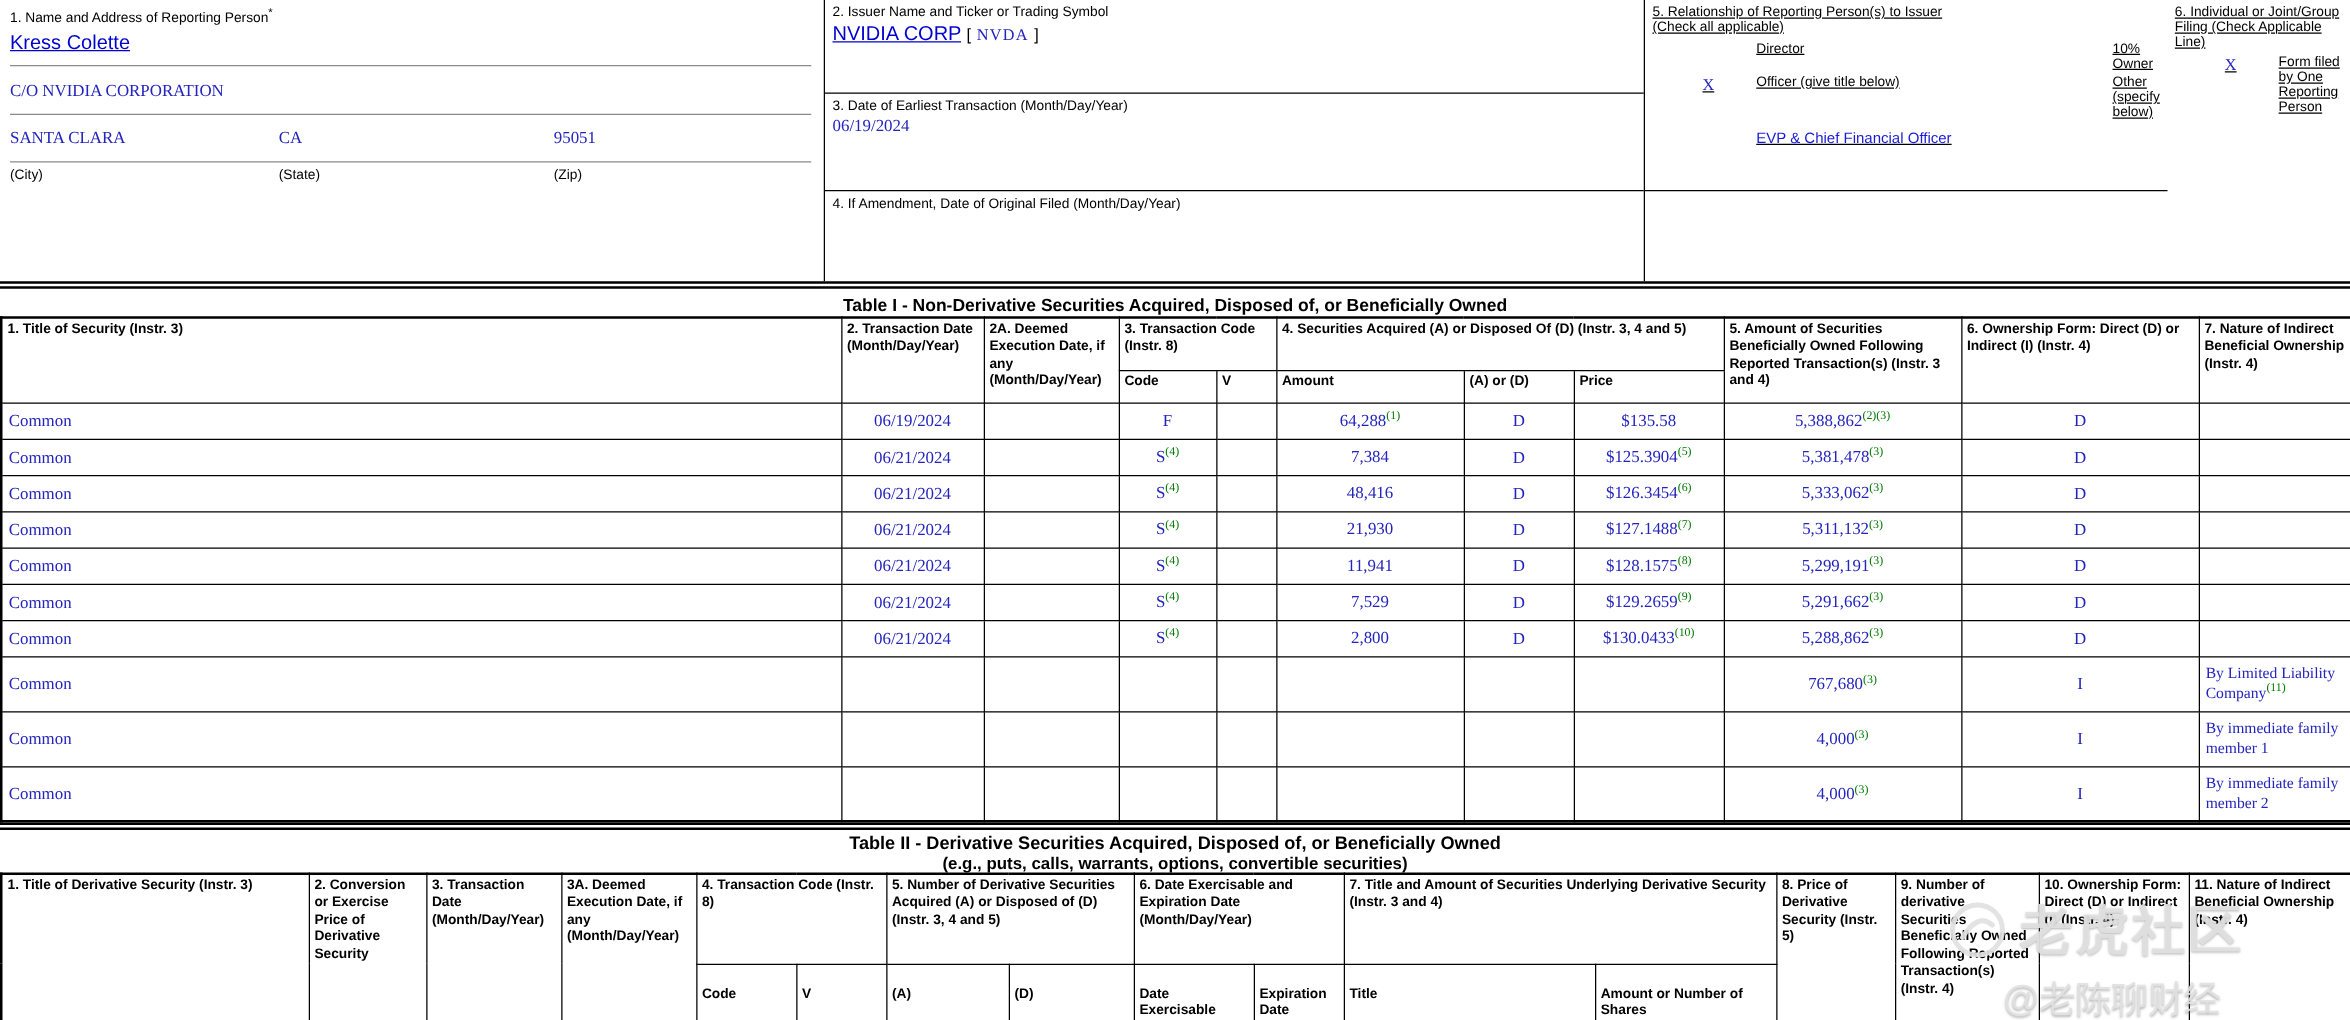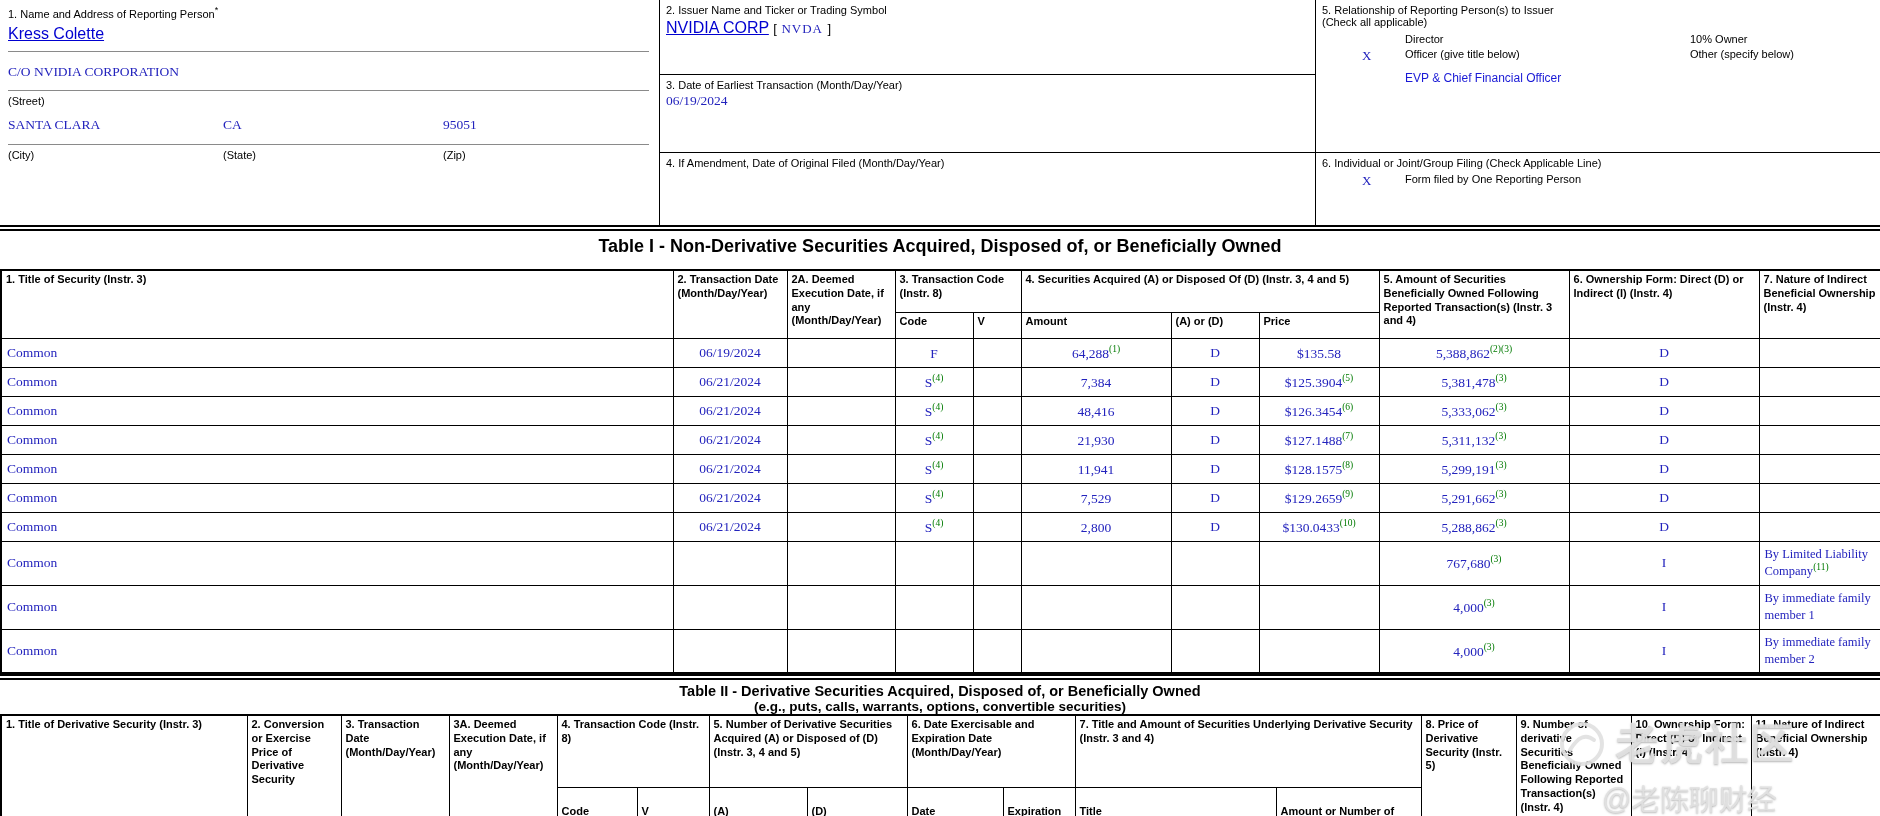--- a/index.html
+++ b/index.html
@@ -3,21 +3,21 @@
 <meta charset="utf-8">
 <style>
   * { box-sizing: border-box; margin: 0; padding: 0; }
   html, body { width: 1880px; height: 816px; overflow: hidden; background: #fff; }
   body { font-family: "Liberation Sans", sans-serif; font-size: 11px; color: #000; position: relative; }
 
   
   .top { height: 225px; display: grid; grid-template-columns: 659px 657px 564px; }
   .col-left { padding: 0 10px 0 8px; }
   .col-mid { border-left: 1px solid #000; border-right: 1px solid #000; display: flex; flex-direction: column; }
-  .col-right { display: flex; flex-direction: column; }
+  .col-right { display: flex; flex-direction: row; text-decoration: underline; }
 
   .p1-label { padding-top: 5px; }
   .sup-star { font-size: 9px; vertical-align: super; }
   a.doclink { color: #0000d0; text-decoration: underline; }
   .name-link { display: inline-block; font-size: 16px; margin: 5px 0 8px 0; }
   .rule { border-top: 1px solid #8a8a8a; }
   .grid3 { display: grid; grid-template-columns: 215px 220px auto; }
   .serif-data { font-family: "Liberation Serif", "DejaVu Serif", serif; font-size: 13.5px; color: #2323bd; }
   .addr { margin-top: 10px; line-height: 1.45; }
 
@@ -31,21 +31,21 @@
   .ticker-brk { font-size: 13px; color: #000; }
   .ticker { font-family: "Liberation Serif", serif; font-size: 13px; color: #2323bd; letter-spacing: 1px; }
   .chk-grid { display: grid; grid-template-columns: 40px 43px 285px auto; margin-top: 3px; }
   .chk-grid2 { display: grid; grid-template-columns: 40px 43px auto; margin-top: 3px; }
   .xmark { font-family: "Liberation Serif", serif; font-size: 13px; color: #2323bd; text-align: left; }
   .officer-title { margin: 7px 0 0 83px; width: 215px; font-size: 12px; line-height: 1.25; color: #1a1ad6; }
 
   .thick-rule { height: 6px; border-top: 2px solid #000; border-bottom: 2px solid #000; }
 
   
-  .t1-title { height: 38px; padding-top: 5px; text-align: center; font-weight: bold; font-size: 18px; }
+  .t1-title { height: 22px; padding-top: 5px; text-align: center; font-weight: bold; font-size: 14px; }
   table { border-collapse: collapse; table-layout: fixed; width: 1880px; border: 2px solid #000; }
   th, td { border: 1px solid #000; }
   th { font-weight: bold; font-size: 11px; text-align: left; vertical-align: top; padding: 2px 4px; line-height: 1.25; }
   td.data { font-family: "Liberation Serif", "DejaVu Serif", serif; font-size: 13.5px; color: #2323bd; text-align: center; vertical-align: middle; padding: 2px 4px; }
   td.l { text-align: left; padding-left: 5px; }
   td.nature-cell { font-size: 12.5px; line-height: 1.2; vertical-align: middle; }
   sup.fn { color: #007a00; font-size: 9.5px; font-family: "Liberation Serif", serif; }
   tr.hA1 { height: 42px; }
   tr.hB1 { height: 26px; }
   tr.r-norm { height: 29px; }
@@ -71,21 +71,20 @@
 <div class="top">
 
   <div class="col-left">
     <div class="p1-label"><span>1. Name and Address of Reporting Person</span><span class="sup-star">*</span></div>
     <a class="doclink name-link" href="#">Kress Colette</a>
     <div class="rule"></div>
     <div class="serif-data addr">
       <div>C/O NVIDIA CORPORATION</div>
     </div>
     <div class="rule" style="margin-top:9px"></div>
-    <div style="margin-top:4px">(Street)</div>
     <div class="grid3 serif-data" style="margin-top:10px">
       <span>SANTA CLARA</span>
       <span>CA</span>
       <span>95051</span>
     </div>
     <div class="rule" style="margin-top:11px"></div>
     <div class="grid3" style="margin-top:4px">
       <span>(City)</span>
       <span>(State)</span>
       <span>(Zip)</span>

